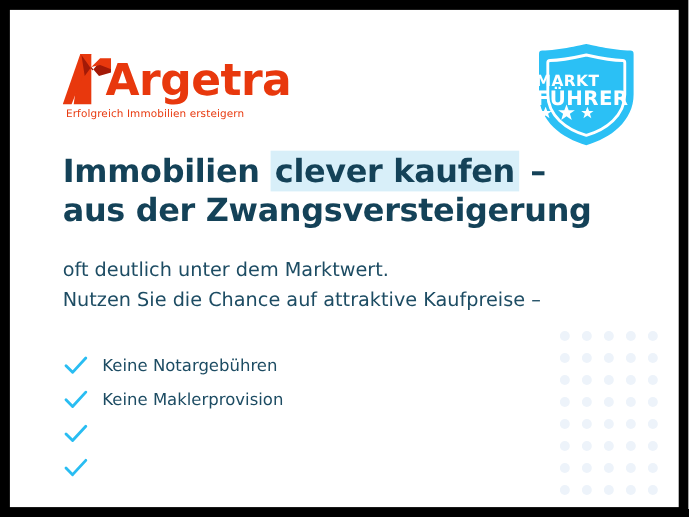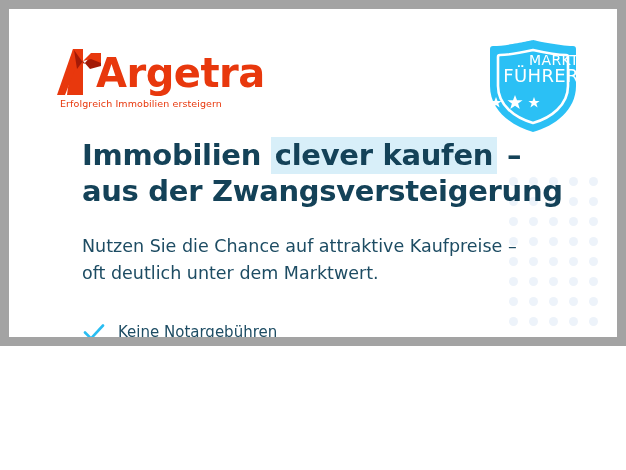--- a/index.html
+++ b/index.html
@@ -7,22 +7,22 @@
     padding: 0;
     background: #ffffff;
   }
   body {
     font-family: "Liberation Sans", sans-serif;
   }
 
   .banner {
     position: relative;
     width: 626px;
-    height: 346px;
-    background: #a3a3a3;
+    height: 470px;
+    background: #000000;
     box-sizing: border-box;
     overflow: hidden;
   }
 
   .card {
     position: absolute;
     left: 9px;
     top: 9px;
     right: 9px;
     bottom: 9px;
@@ -99,26 +99,26 @@
     right: 38px;
     top: 29px;
     width: 92px;
     height: 96px;
     z-index: 3;
   }
   .badge svg { display: block; }
   .badge-text {
     position: absolute;
     left: 0;
-    top: 14px;
+    top: 28px;
     width: 92px;
-    text-align: right;
+    text-align: left;
     color: #ffffff;
     font-family: "DejaVu Sans", sans-serif;
-    font-weight: normal;
+    font-weight: bold;
     pointer-events: none;
   }
   .badge-line1 {
     font-size: 14px;
     line-height: 16px;
     letter-spacing: 0.4px;
   }
   .badge-line2 {
     font-size: 18px;
     line-height: 15px;
@@ -133,21 +133,20 @@
     pointer-events: none;
   }
 
   
   .content {
     position: absolute;
     left: 48px;
     top: 128px;
     right: 40px;
     z-index: 2;
-    margin-left: 25px;
   }
 
   .headline {
     font-family: "DejaVu Sans", sans-serif;
     font-weight: bold;
     font-size: 29px;
     line-height: 36px;
     color: #144258;
     letter-spacing: -0.3px;
     margin: 0;
@@ -364,39 +363,40 @@
     </div>
 
     <div class="content">
 
       <h1 class="headline">
         <span class="hl-line"><span>Immobilien </span><span class="hl-mark">clever kaufen</span><span> –</span></span>
         <span class="hl-line">aus der Zwangsversteigerung</span>
       </h1>
 
       <p class="subhead">
+        <span class="sub-line">oft deutlich unter dem Marktwert.</span>
         <span class="sub-line">Nutzen Sie die Chance auf attraktive Kaufpreise –</span>
-        <span class="sub-line">oft deutlich unter dem Marktwert.</span>
       </p>
 
       <ul class="bullets">
         <li class="bullet">
           <span class="check-icon">
             <svg width="22" height="18" viewBox="0 0 22 18" aria-hidden="true">
               <path d="M2 9.5 L8 15.5 L20 2.5" fill="none" stroke="#29BDF2" stroke-width="2.6" stroke-linecap="round" stroke-linejoin="round"></path>
             </svg>
           </span>
           <span class="bullet-label">Keine Notargebühren</span>
         </li>
         <li class="bullet">
           <span class="check-icon">
             <svg width="22" height="18" viewBox="0 0 22 18" aria-hidden="true">
               <path d="M2 9.5 L8 15.5 L20 2.5" fill="none" stroke="#29BDF2" stroke-width="2.6" stroke-linecap="round" stroke-linejoin="round"></path>
             </svg>
           </span>
+          <span class="bullet-label">Keine Maklerprovision</span>
         </li>
         <li class="bullet">
           <span class="check-icon">
             <svg width="22" height="18" viewBox="0 0 22 18" aria-hidden="true">
               <path d="M2 9.5 L8 15.5 L20 2.5" fill="none" stroke="#29BDF2" stroke-width="2.6" stroke-linecap="round" stroke-linejoin="round"></path>
             </svg>
           </span>
         </li>
         <li class="bullet">
           <span class="check-icon">

